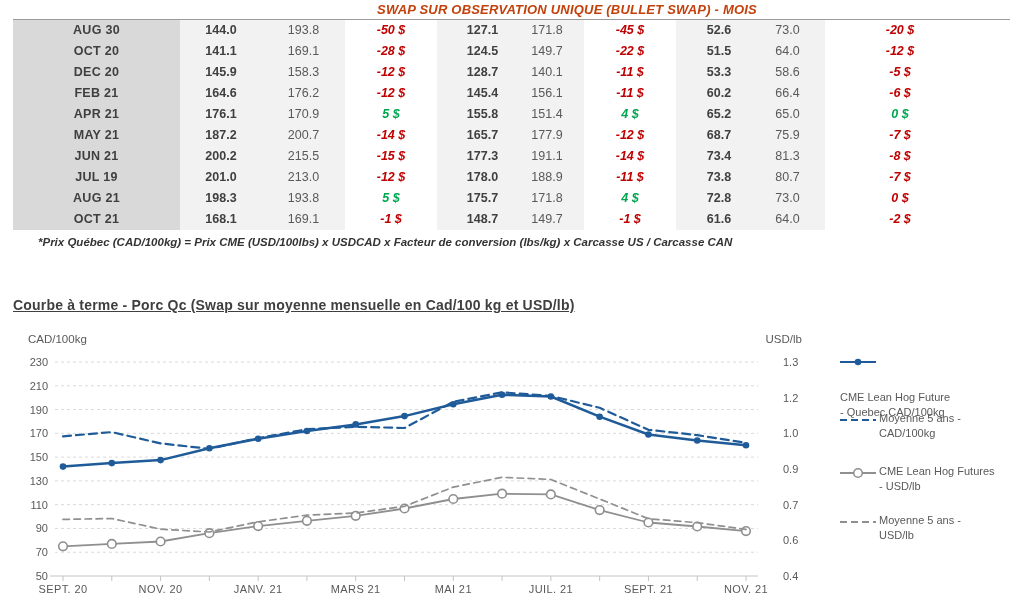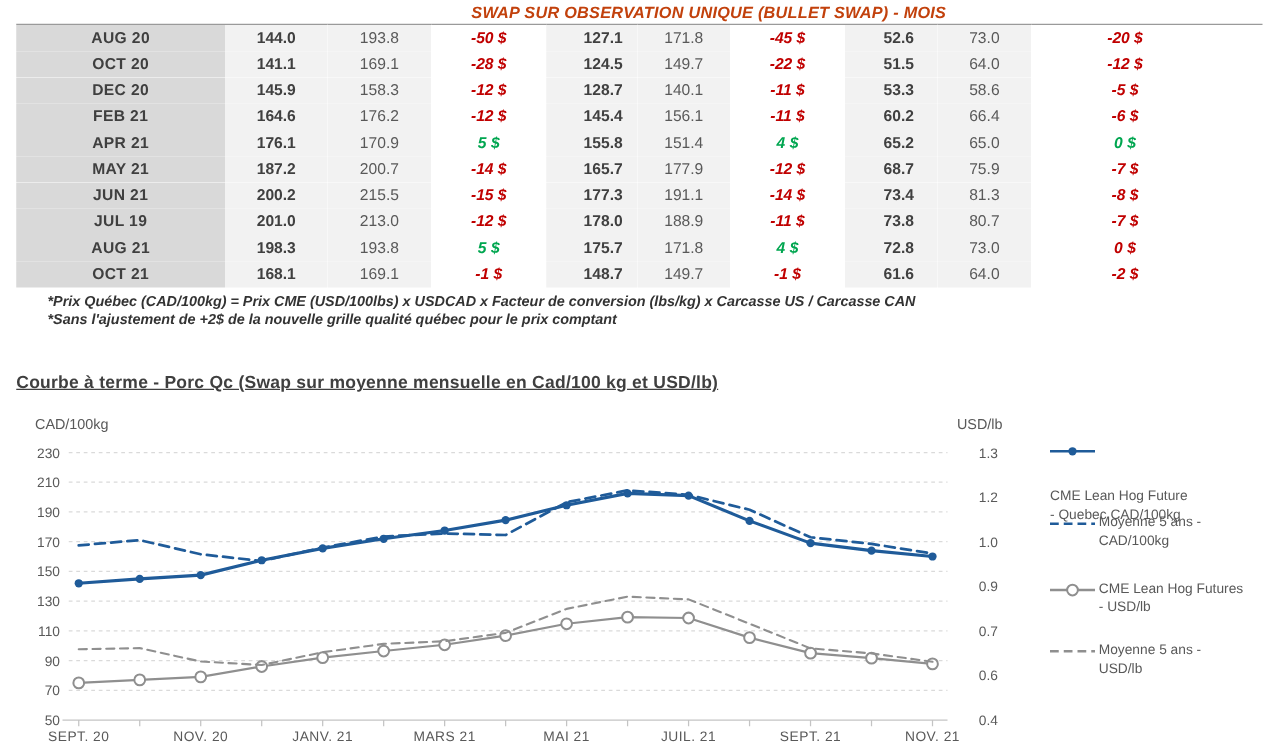--- a/index.html
+++ b/index.html
@@ -70,21 +70,21 @@
         <col style="width:92px">
       <col style="width:73px">
         <col style="width:74px">
         <col style="width:92px">
       <col style="width:74px">
         <col style="width:75px">
         <col style="width:185px">
     </colgroup>
     <tbody id="table-body">
         <tr>
-          <td class="c-month">AUG 20</td>
+          <td class="c-month">AUG 30</td>
           <td class="c-strong bg-gray">144.0</td>
           <td class="c-val bg-gray">193.8</td>
           <td class="c-swap bg-white neg">-50 $</td>
           <td class="c-strong bg-gray pad-v3">127.1</td>
           <td class="c-val bg-gray">171.8</td>
           <td class="c-swap bg-white neg">-45 $</td>
           <td class="c-strong bg-gray pad-v5">52.6</td>
           <td class="c-val bg-gray">73.0</td>
           <td class="c-swap bg-white pad-s3 neg">-20 $</td>
         </tr>
@@ -194,21 +194,20 @@
           <td class="c-swap bg-white neg">-1 $</td>
           <td class="c-strong bg-gray pad-v5">61.6</td>
           <td class="c-val bg-gray">64.0</td>
           <td class="c-swap bg-white pad-s3 neg">-2 $</td>
         </tr>
       </tbody>
   </table>
 
   <div class="footnotes">
     <p class="fn-bold">*Prix Québec (CAD/100kg) = Prix CME (USD/100lbs) x USDCAD x Facteur de conversion (lbs/kg) x Carcasse US / Carcasse CAN</p>
-    <p class="fn-bold">*Sans l'ajustement de +2$ de la nouvelle grille qualité québec pour le prix comptant</p>
   </div>
 
   <div class="chart-heading">Courbe à terme - Porc Qc (Swap sur moyenne mensuelle en Cad/100 kg et USD/lb)</div>
 
   <div class="chart-wrap">
     <svg id="chart-svg" width="1024" height="277" viewBox="0 0 1024 277" font-family="Liberation Sans, sans-serif">
         <line x1="55" x2="758" y1="37" y2="37" stroke="#dadada" stroke-width="1" stroke-dasharray="3 3"></line>
         <line x1="55" x2="758" y1="60.77777777777778" y2="60.77777777777778" stroke="#dadada" stroke-width="1" stroke-dasharray="3 3"></line>
         <line x1="55" x2="758" y1="84.55555555555556" y2="84.55555555555556" stroke="#dadada" stroke-width="1" stroke-dasharray="3 3"></line>
         <line x1="55" x2="758" y1="108.33333333333333" y2="108.33333333333333" stroke="#dadada" stroke-width="1" stroke-dasharray="3 3"></line>

